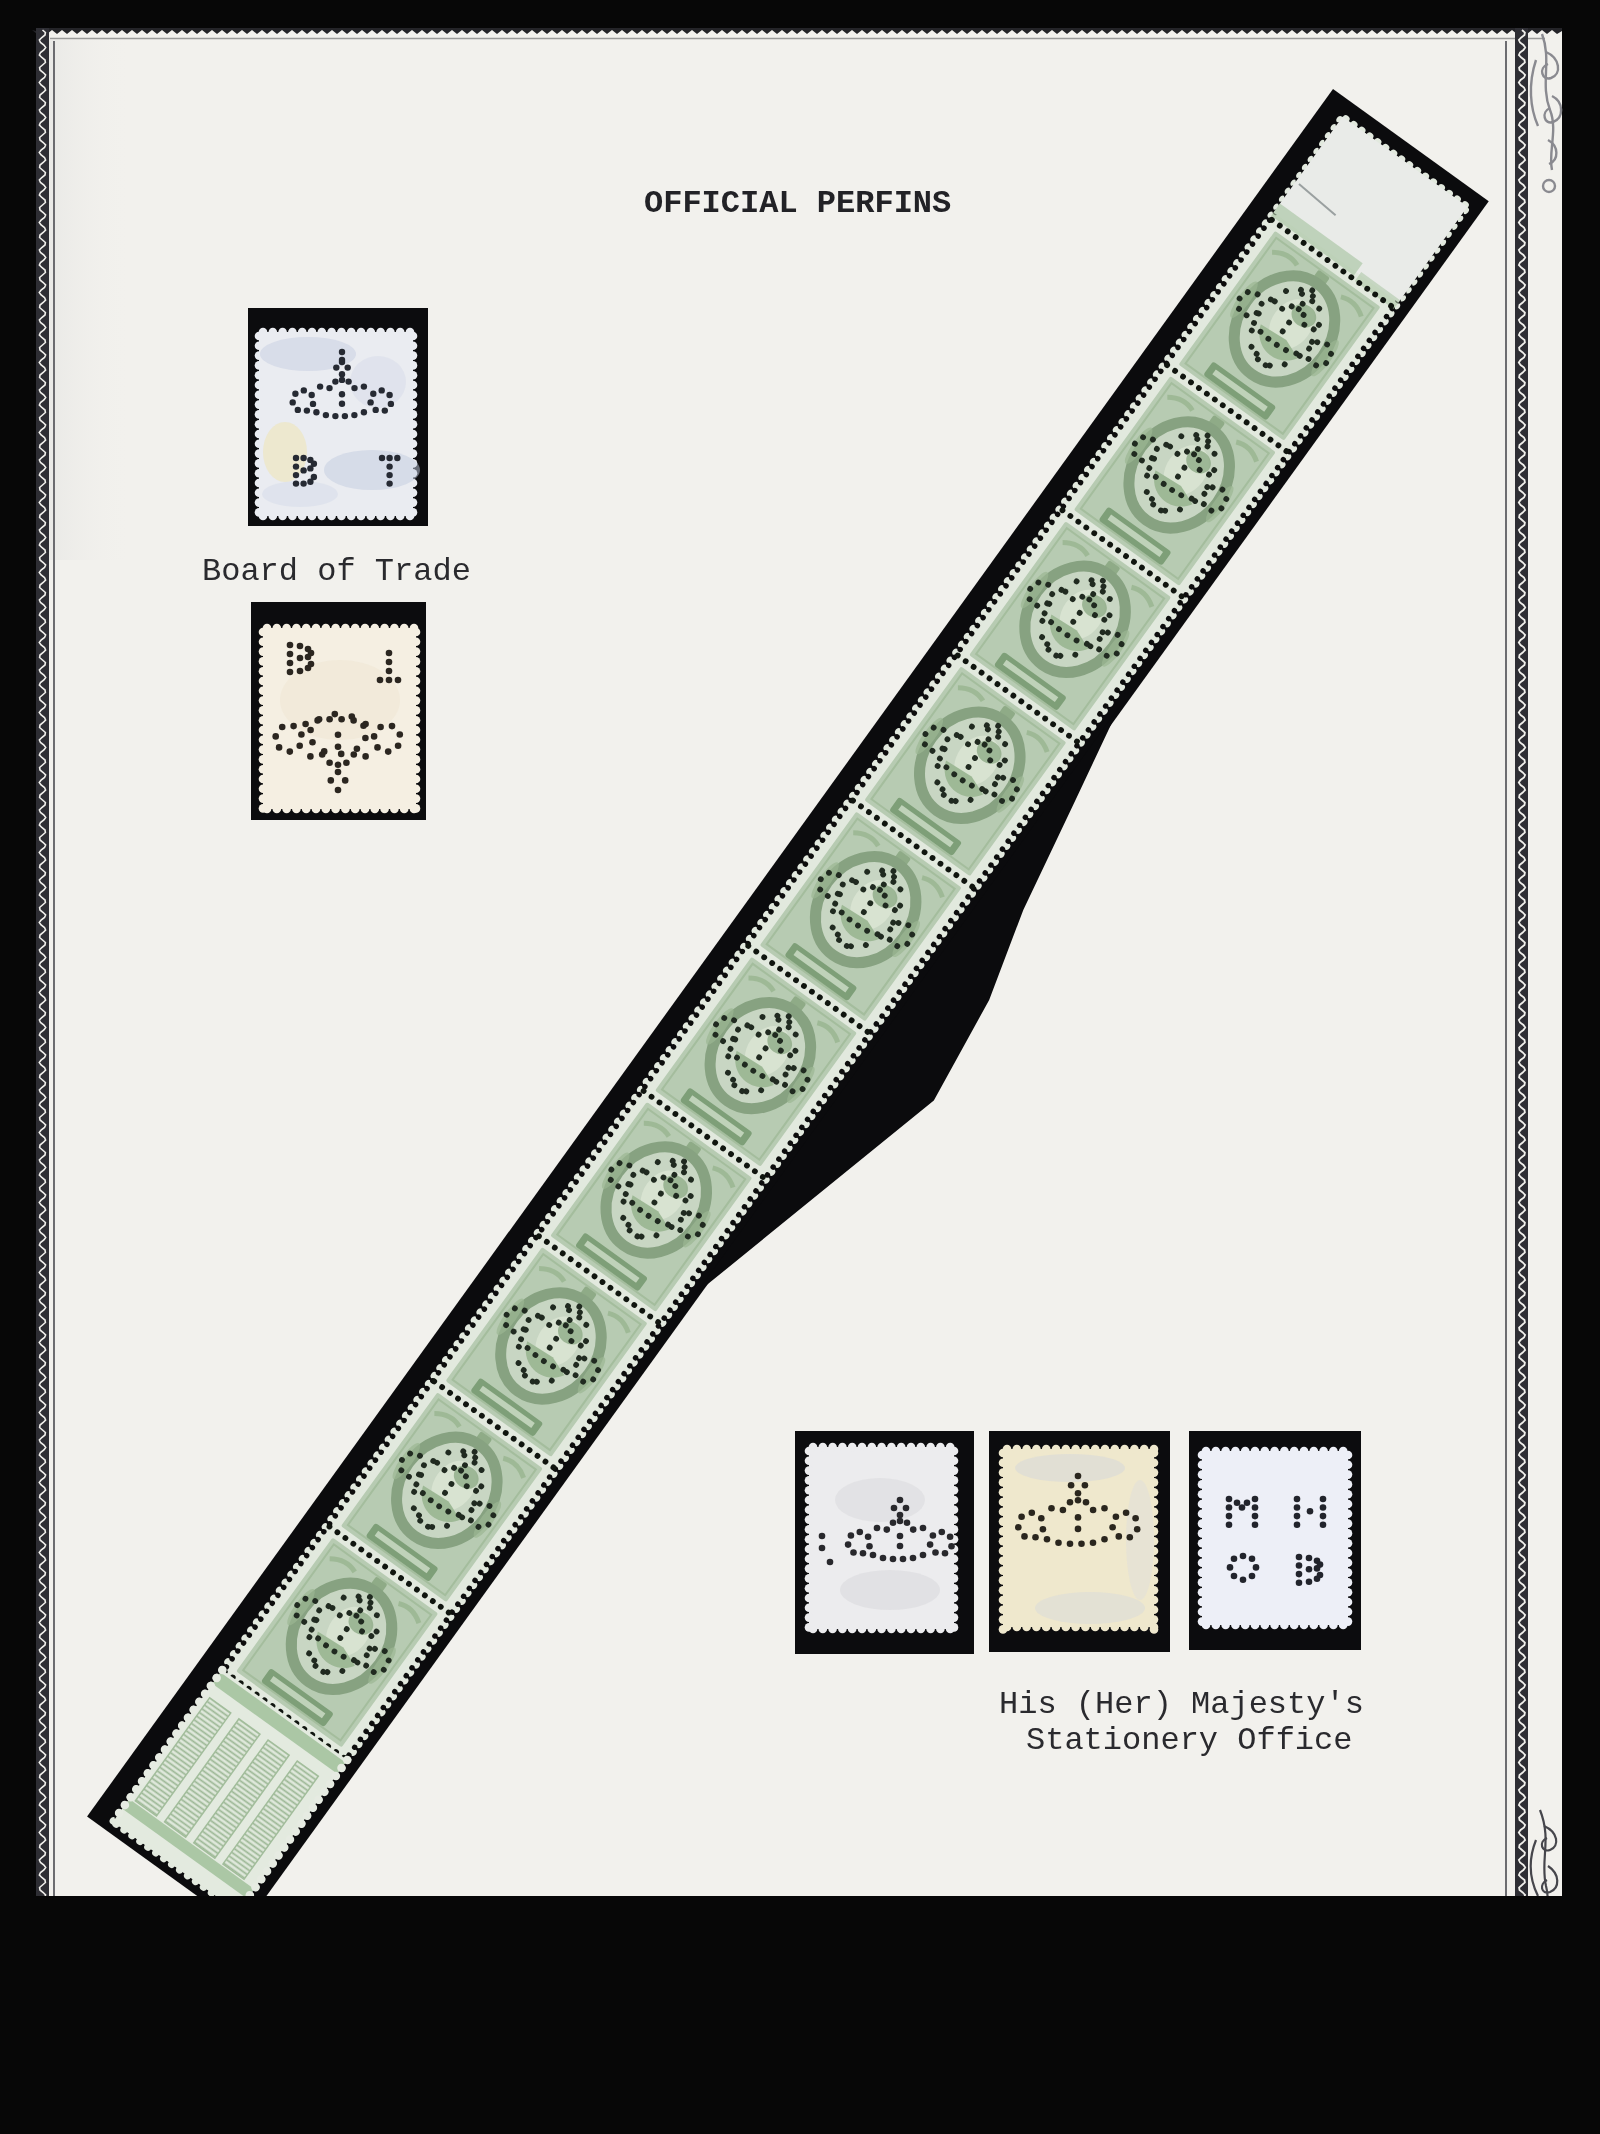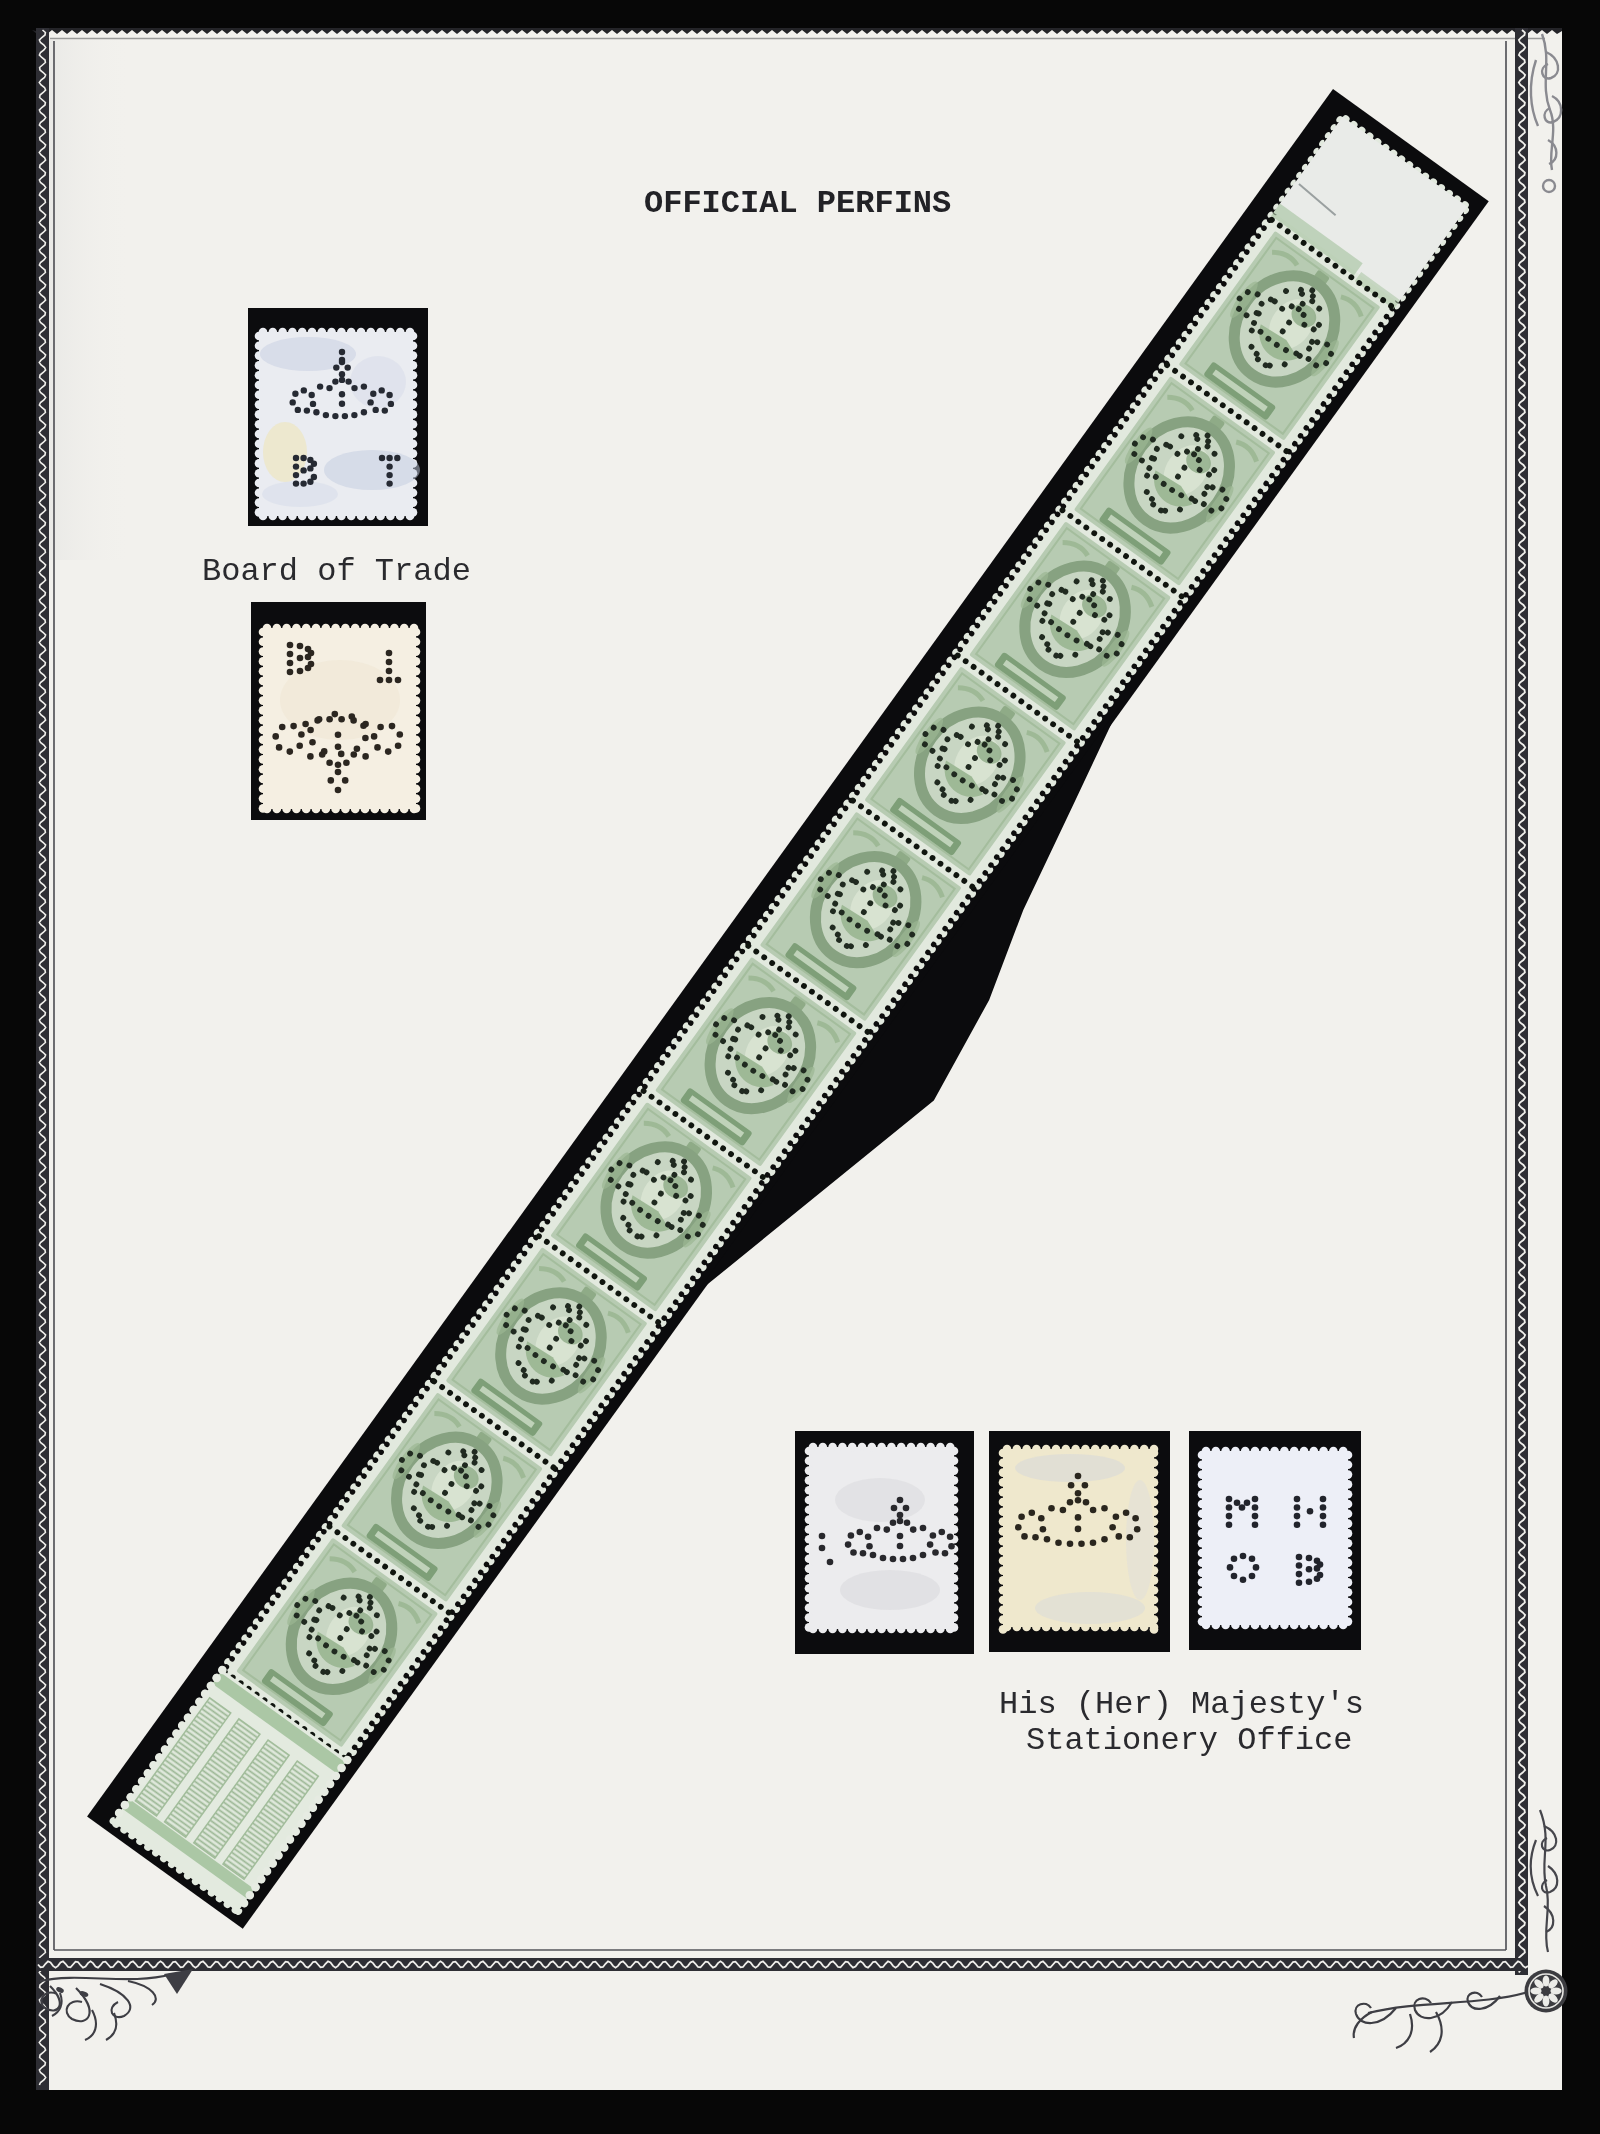--- a/index.html
+++ b/index.html
@@ -1,15 +1,15 @@
 <!DOCTYPE html>
 <html><head><meta charset="utf-8">
 <style>
 html,body{margin:0;padding:0;background:#070707;}
-#page{position:relative;width:1600px;height:2134px;overflow:hidden;text-align:center;}
+#page{position:relative;width:1600px;height:1896px;overflow:hidden;text-align:center;}
 </style></head>
 <body>
 <div id="page">
 <svg width="1600" height="2134" viewBox="0 0 1600 2134">
 <defs>
 <linearGradient id="leftshade" x1="0" y1="0" x2="1" y2="0">
 <stop offset="0" stop-color="#e4e4e2"></stop>
           <stop offset="1" stop-color="#f3f2ee" stop-opacity="0"></stop>
 </linearGradient>
 <pattern id="hatch" width="6" height="4.5" patternUnits="userSpaceOnUse">

